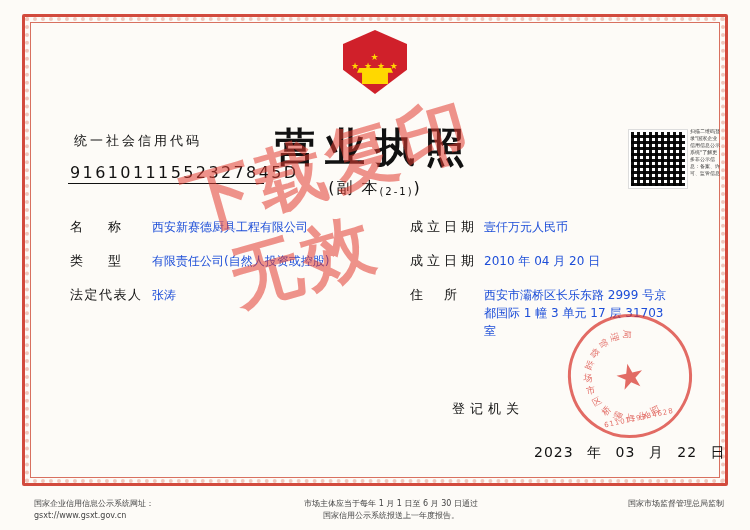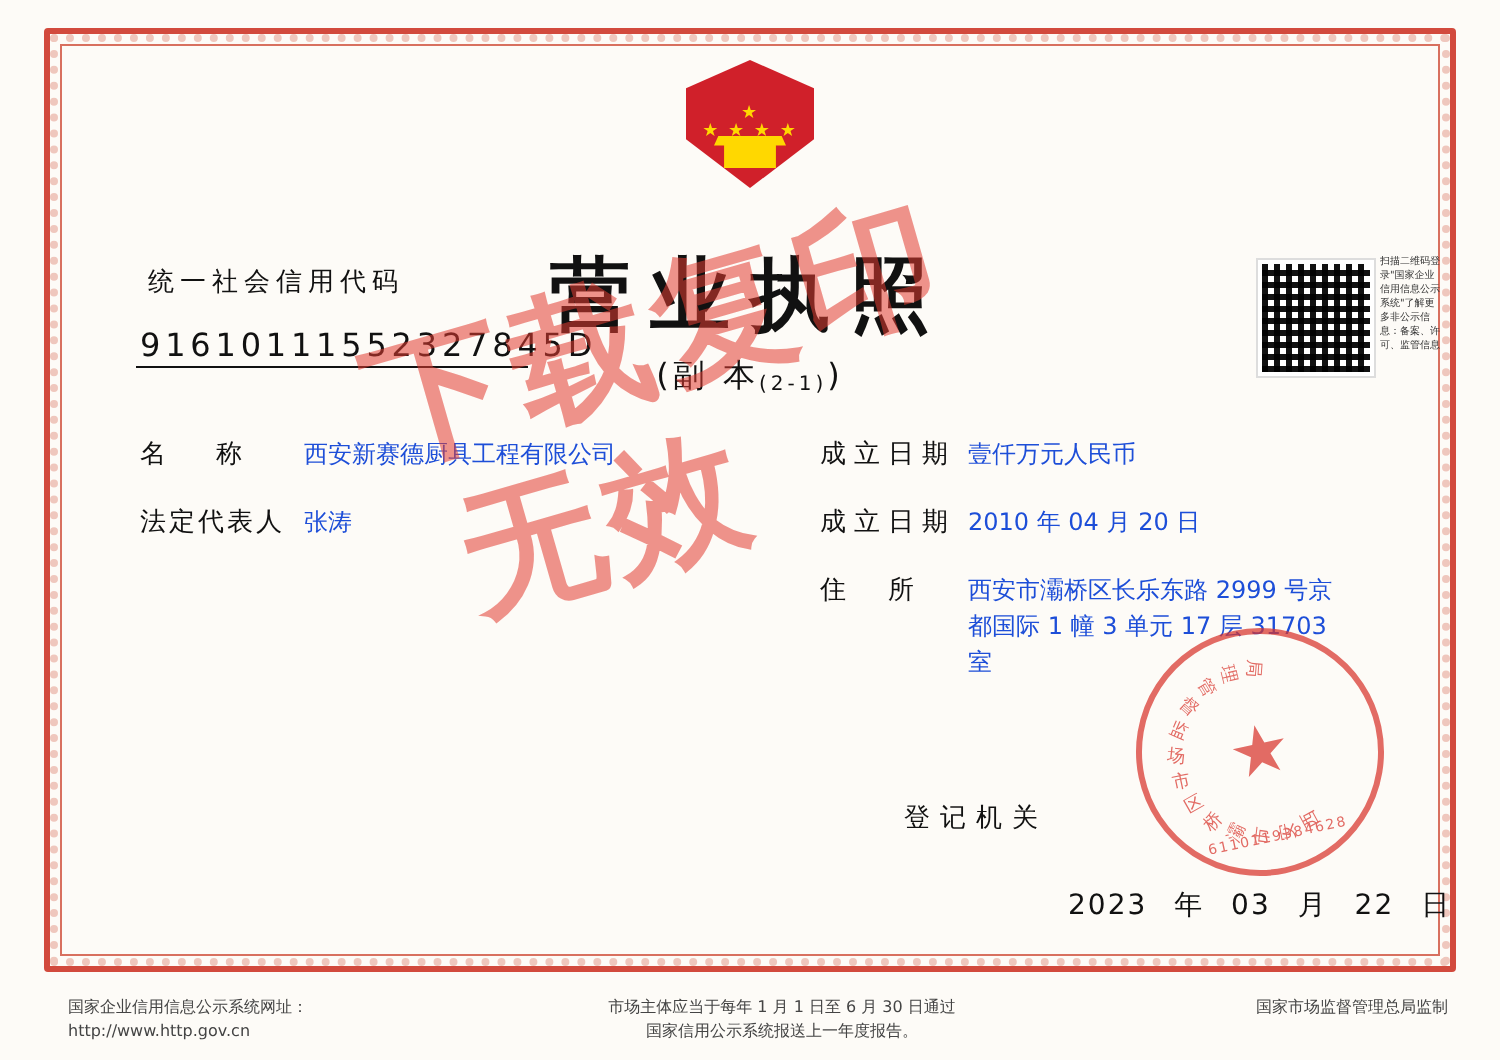--- a/index.html
+++ b/index.html
@@ -189,20 +189,24 @@
   <div class="code-value">91610111552327845D</div>
   <div class="code-underline"></div>
 
   <div class="qr"></div>
   <div class="qr-note">扫描二维码登录"国家企业信用信息公示系统"了解更多非公示信息：备案、许可、监管信息</div>
 
   <div class="fields">
     <div class="row">
       <div class="lbl">名　称</div>
       <div class="val">西安新赛德厨具工程有限公司</div>
+    </div>
+    <div class="row">
+      <div class="lbl">类　型</div>
+      <div class="val">有限责任公司(自然人投资或控股)</div>
     </div>
     <div class="row">
       <div class="lbl tight">法定代表人</div>
       <div class="val">张涛</div>
     </div>
   </div>
 
   <div class="right-col">
     <div class="row">
       <div class="lbl">成立日期</div>
@@ -251,21 +255,21 @@
     <div class="star">★</div>
     <div class="bottom-num">6110119384628</div>
   </div>
 
   <div class="watermark">下载复印</div>
   <div class="watermark l2">无效</div>
 
   <div class="footer">
     <div class="left">
       <div>国家企业信用信息公示系统网址：</div>
-      <div>http://www.http.gov.cn</div>
+      <div>gsxt://www.gsxt.gov.cn</div>
     </div>
     <div class="mid">
       <div>市场主体应当于每年 1 月 1 日至 6 月 30 日通过</div>
       <div>国家信用公示系统报送上一年度报告。</div>
     </div>
     <div class="right">国家市场监督管理总局监制</div>
   </div>
 
 </div>
 

